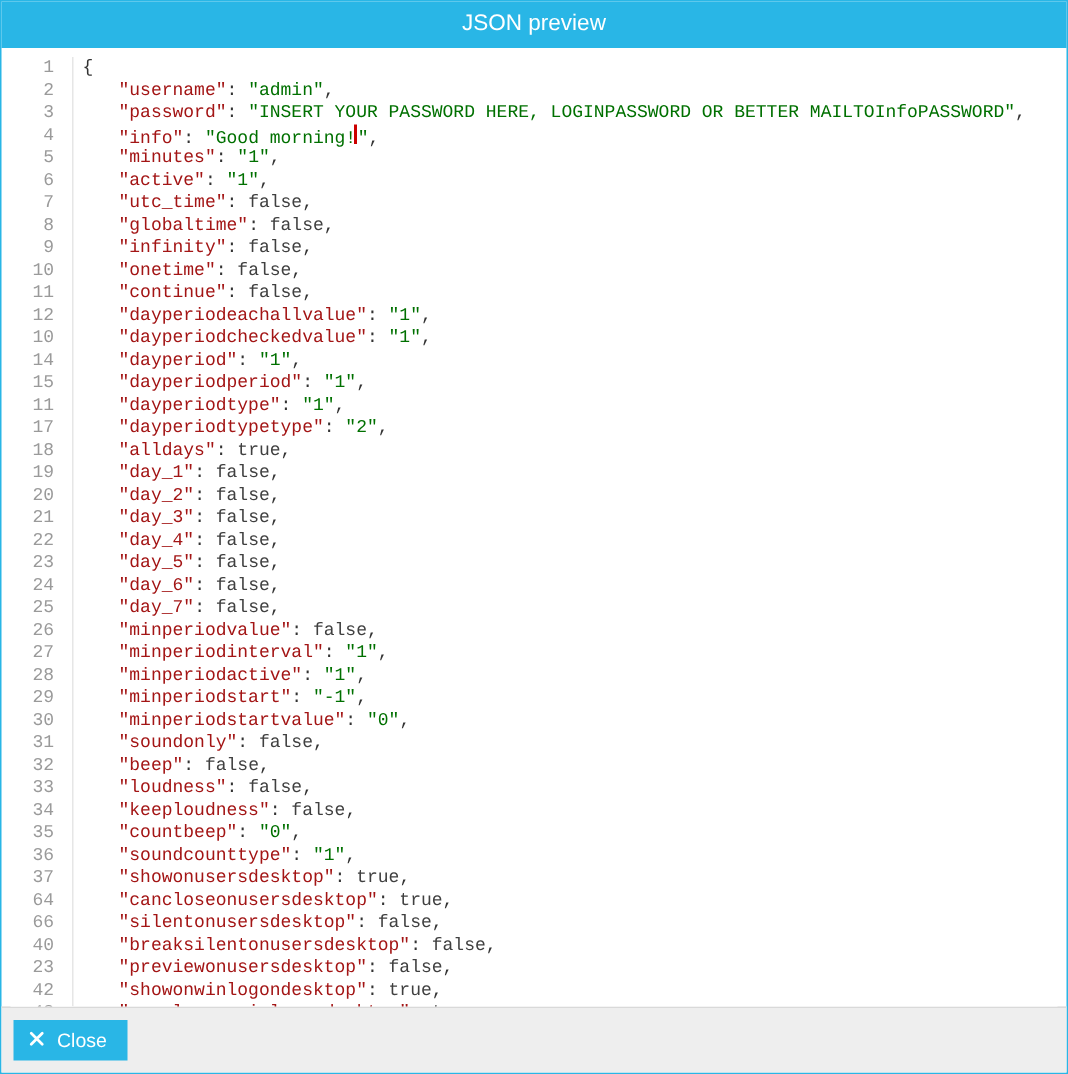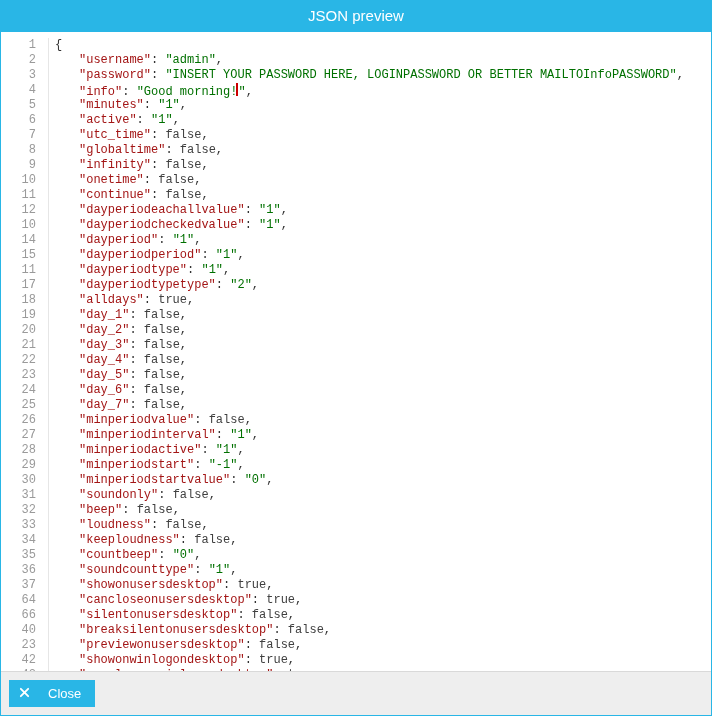--- a/index.html
+++ b/index.html
@@ -70,21 +70,21 @@
   }
   .close-btn {
     background: #29b6e6;
     color: #fff;
     font-family: "Segoe UI", Arial, sans-serif;
     font-size: 13px;
     border: none;
     padding: 6px 14px 6px 10px;
     display: inline-flex;
     align-items: center;
-    gap: 18px;
+    gap: 8px;
     cursor: pointer;
   }
   .close-btn svg { width: 11px; height: 11px; }
   .ind1 { padding-left: 24px; display: inline-block; }
 </style>
 </head>
 <body>
 
 <div class="window">
 

